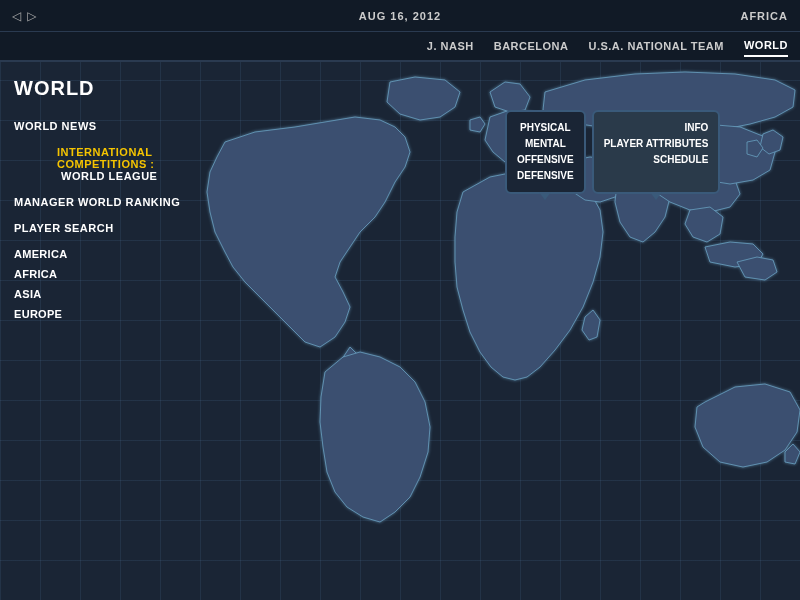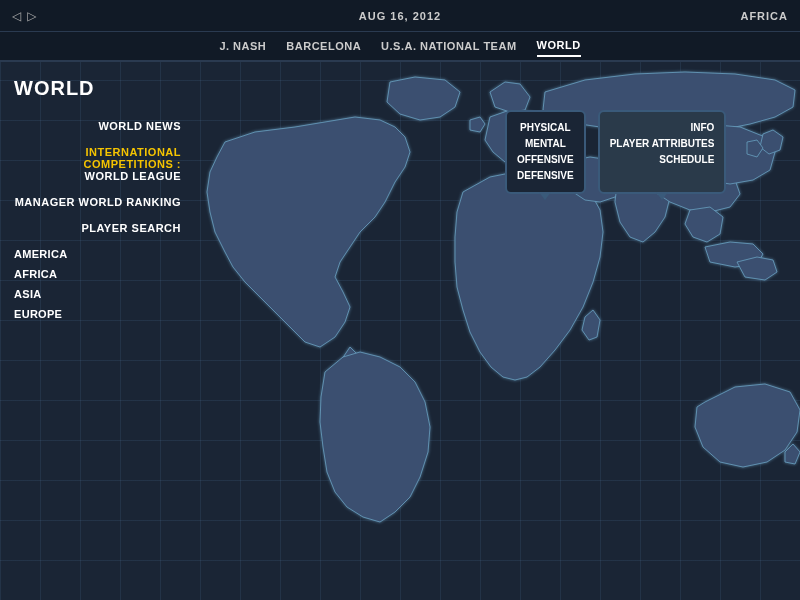--- a/index.html
+++ b/index.html
@@ -67,21 +67,21 @@
       cursor: pointer;
       user-select: none;
     }
 
     
     .nav-bar {
       position: relative;
       z-index: 10;
       display: flex;
       align-items: center;
-      justify-content: center;
+      justify-content: flex-end;
       background: #111a26;
       border-bottom: 2px solid #2a3a50;
       height: 30px;
       padding: 0 12px;
       gap: 20px;
     }
 
     .nav-item {
       color: #ccc;
       font-size: 11px;
@@ -121,21 +121,20 @@
       letter-spacing: 1px;
     }
 
     .sidebar-item {
       color: #fff;
       font-size: 11px;
       font-weight: bold;
       margin-bottom: 14px;
       cursor: pointer;
       letter-spacing: 0.5px;
-      text-align: right;
     }
 
     .sidebar-item.highlight {
       color: #f5c400;
       margin-left: 43px;
     }
 
     .sidebar-item .inline {
       color: #fff;
       margin-left: 4px;
@@ -163,21 +162,21 @@
       width: 100%;
       height: 100%;
     }
 
     
     .tooltip-container {
       position: absolute;
       top: 48px;
       left: 310px;
       display: flex;
-      gap: 12px;
+      gap: 6px;
       z-index: 20;
     }
 
     .tooltip-bubble {
       background: #1a2535;
       border: 2px solid #3a5a7a;
       border-radius: 6px;
       padding: 8px 10px;
       color: #fff;
       font-size: 10px;

